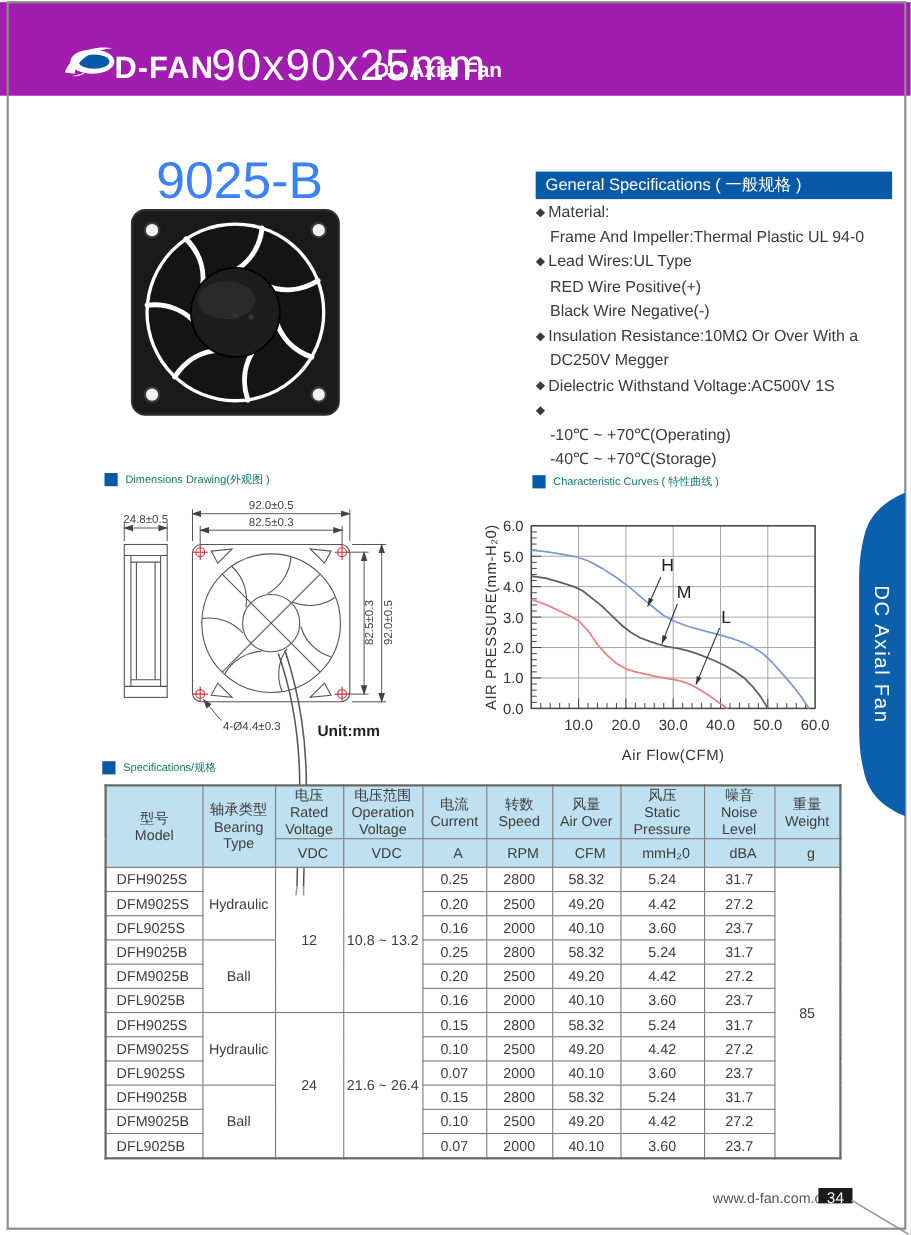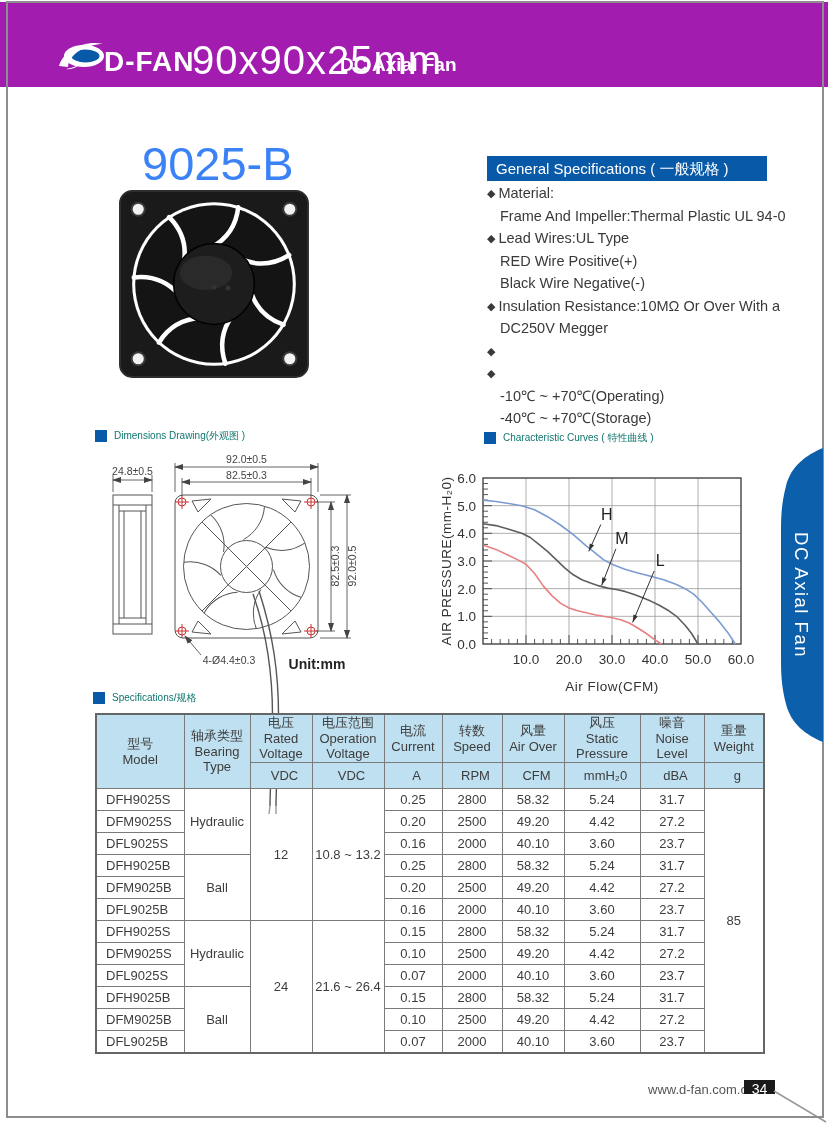--- a/index.html
+++ b/index.html
@@ -6,21 +6,21 @@
   .page{position:relative;width:828px;height:1123px;background:#ffffff;
         font-family:"Liberation Sans",sans-serif;overflow:hidden;margin:0 auto;}
   .band{position:absolute;top:2px;left:0;right:0;height:85px;background:#a21caf;}
   .frame{position:absolute;left:6px;top:1px;right:4px;bottom:5px;border:2px solid #8d8d8d;pointer-events:none;z-index:30;}
   .brand{position:absolute;left:104px;top:44px;color:#fff;font-size:28px;font-weight:bold;letter-spacing:1px;}
   .size-title{position:absolute;left:192px;top:36px;color:#fff;font-size:40px;letter-spacing:1px;}
   .subtitle{position:absolute;left:340px;top:52px;color:#fff;font-size:19px;font-weight:bold;}
   .logo{position:absolute;left:58px;top:36px;}
   .model-title{position:absolute;left:142px;top:112px;font-size:47px;color:#3b82f6;margin-top:24px;}
   .fan-photo{position:absolute;left:112px;top:186px;}
-  .gs-bar{position:absolute;left:487px;top:156px;width:280px;height:25px;background:#0859A8;
+  .gs-bar{position:absolute;left:487px;top:156px;width:324px;height:25px;background:#0859A8;
           color:#fff;font-size:15px;line-height:25px;padding-left:9px;box-sizing:border-box;}
   .gs-lines{position:absolute;left:487px;top:182px;width:300px;}
   .gs-line{font-size:14.5px;color:#3a3a3a;line-height:22.5px;display:flex;align-items:flex-start;}
   .gs-line.cont{padding-left:13px;}
   .gs-bullet{font-size:11px;margin-right:3px;line-height:22.5px;color:#3a3a3a;}
   .section-title{position:absolute;display:flex;align-items:center;font-size:10px;color:#0f766e;justify-content:flex-end;}
   .blue-square{width:12px;height:12px;background:#0859A8;margin-right:7px;flex:0 0 auto;}
   .st-dims{left:95px;top:429px;}
   .st-curves{left:484px;top:431px;}
   .st-specs{left:93px;top:691px;}
@@ -111,20 +111,21 @@
       </div>
       <div class="gs-line">
         <span class="gs-bullet">◆</span>
         <span>Insulation Resistance:10MΩ Or Over With a</span>
       </div>
       <div class="gs-line cont">
         <span>DC250V Megger</span>
       </div>
       <div class="gs-line">
         <span class="gs-bullet">◆</span>
+        <span>Dielectric Withstand Voltage:AC500V 1S</span>
       </div>
       <div class="gs-line">
         <span class="gs-bullet">◆</span>
       </div>
       <div class="gs-line cont">
         <span>-10℃ ~ +70℃(Operating)</span>
       </div>
       <div class="gs-line cont">
         <span>-40℃ ~ +70℃(Storage)</span>
       </div>

